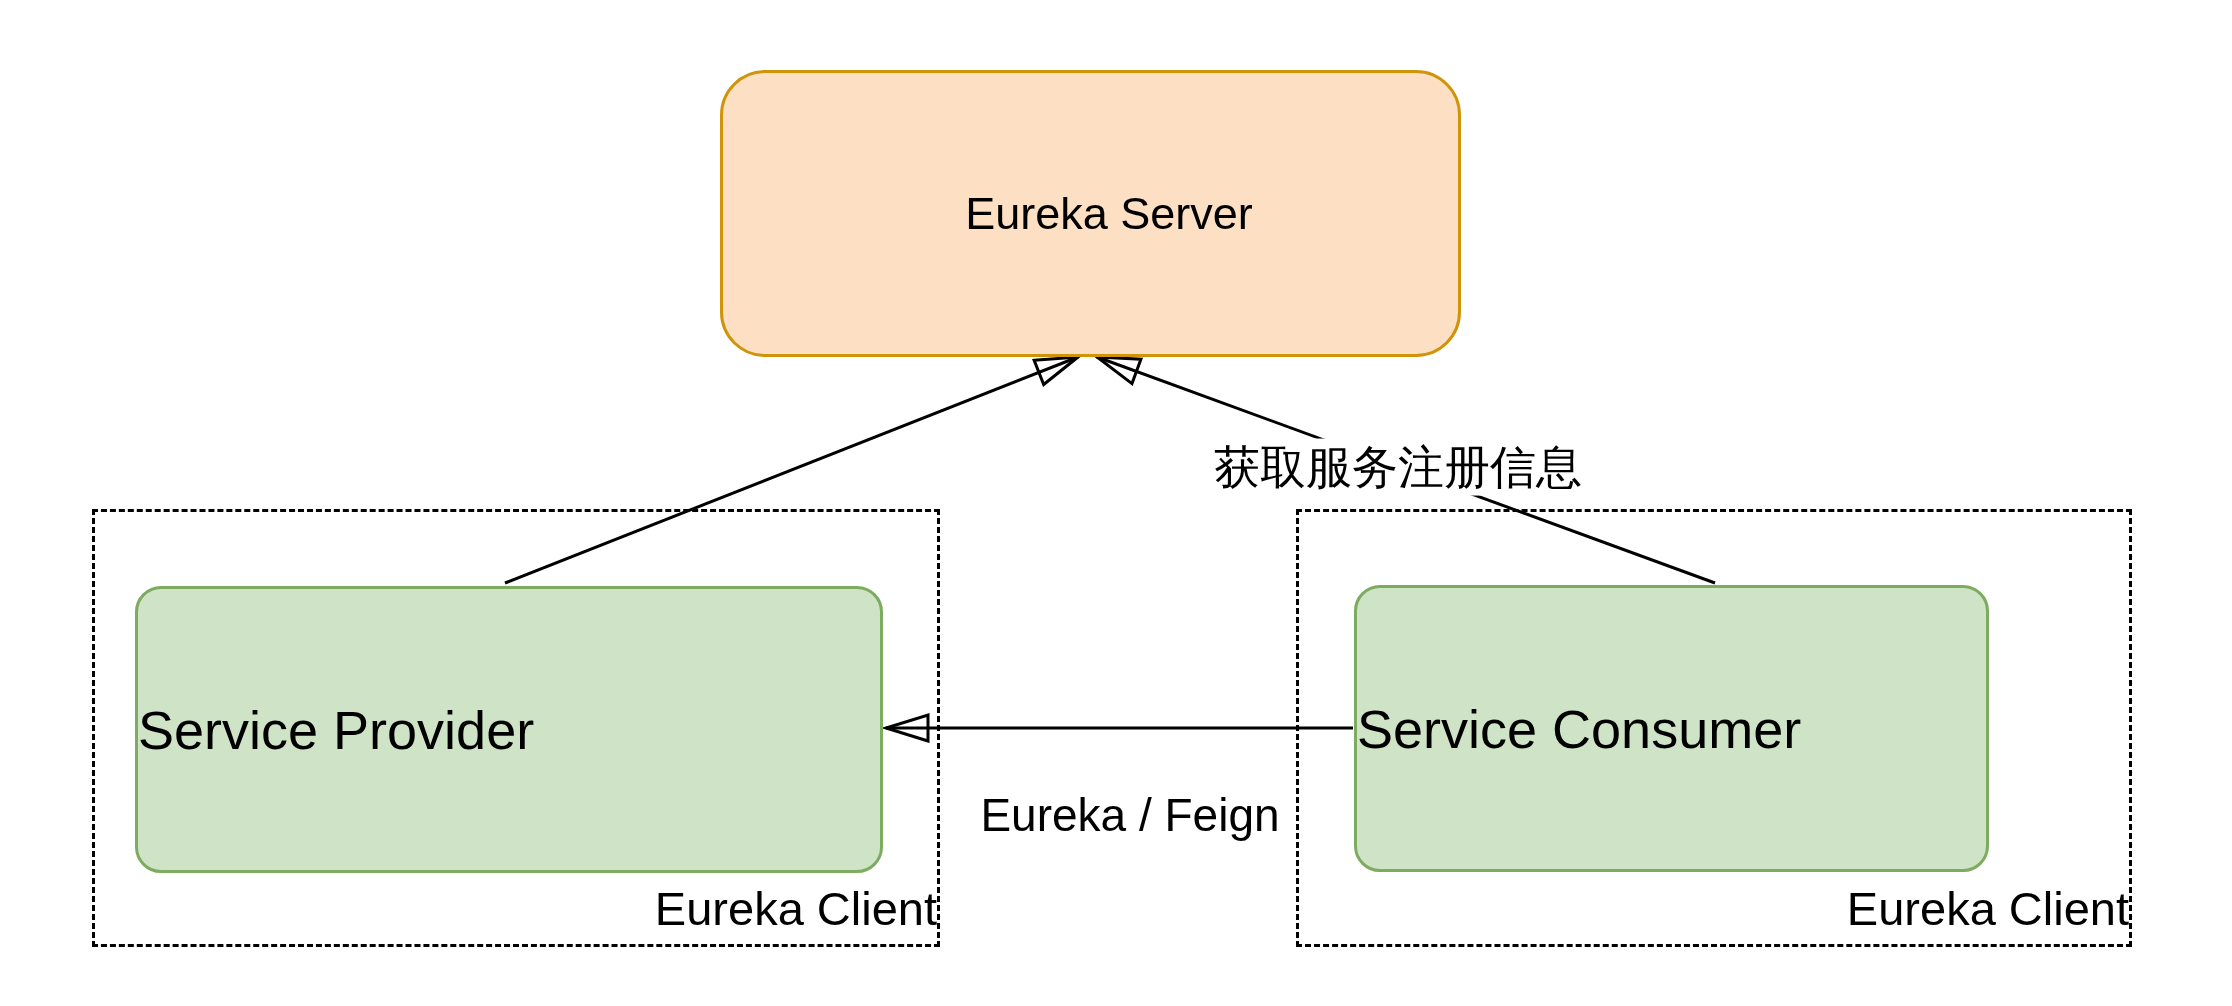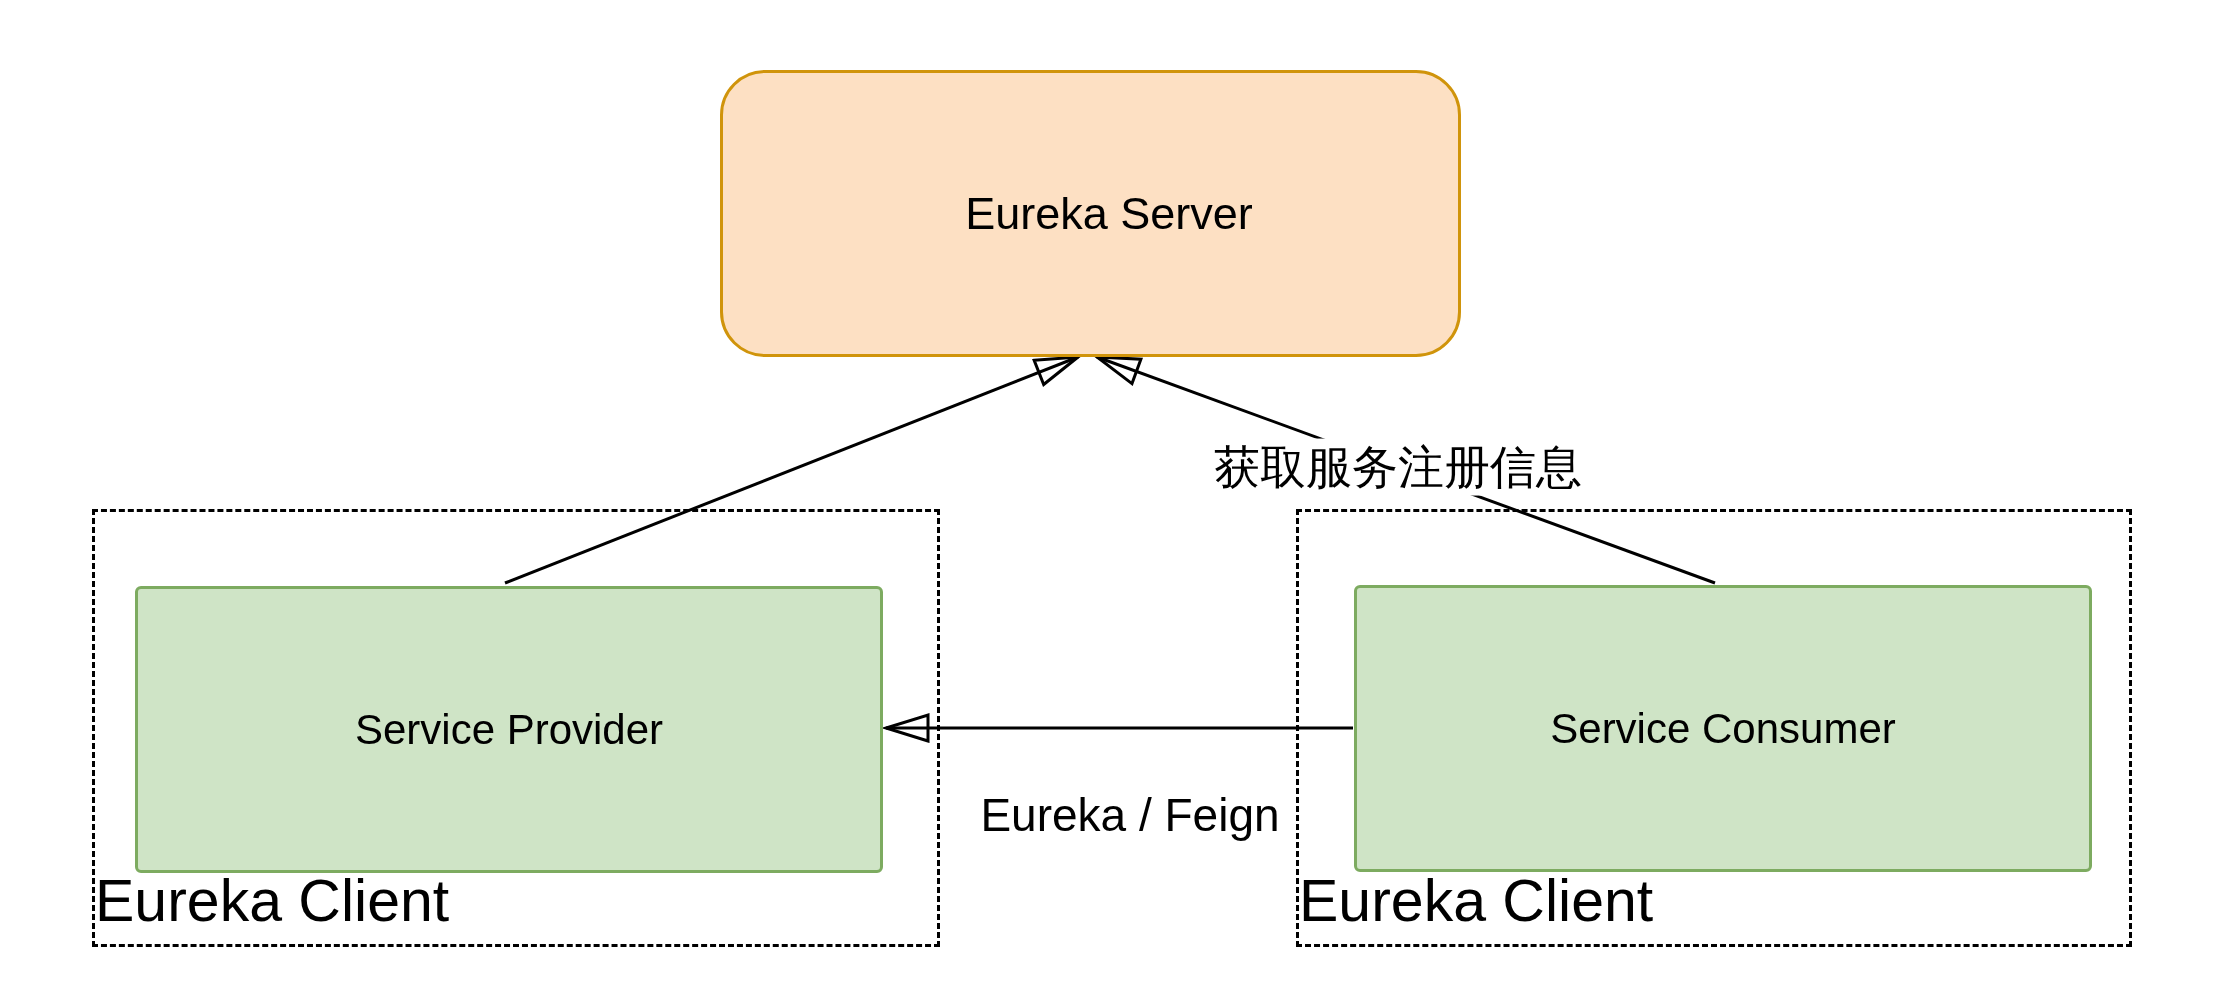--- a/index.html
+++ b/index.html
@@ -35,31 +35,31 @@
     border-radius:45px;
   }
   .client-group{
     position:absolute;top:509px;height:438px;
     border:3px dashed var(--line);
   }
   .client-group.left{left:92px;width:848px;}
   .client-group.right{left:1296px;width:836px;}
   .green-node{
     position:absolute;
-    display:flex;align-items:center;justify-content:center;
+    display:flex;align-items:center;justify-content:flex-start;
     background:var(--client-fill);
     border:3px solid var(--client-border);
-    border-radius:6px;
-    font-size:42px;text-align:center;
+    border-radius:26px;
+    font-size:54px;text-align:center;
   }
   .client-group.left .green-node{left:40px;top:74px;width:748px;height:287px;}
-  .client-group.right .green-node{left:55px;top:73px;width:738px;height:287px;}
+  .client-group.right .green-node{left:55px;top:73px;width:635px;height:287px;}
   .client-caption{
     position:absolute;left:0;right:0;bottom:8px;
-    text-align:left;font-size:59px;line-height:1.15;
+    text-align:right;font-size:47px;line-height:1.15;
   }
   .edge-label{
     position:absolute;
     transform:translate(-50%,-50%);
     background:var(--canvas-bg);
     padding:2px 10px;
     font-size:46px;line-height:1.15;white-space:nowrap;
     text-align:center;
   }
   .edge-label.register{left:804px;top:467px;}

